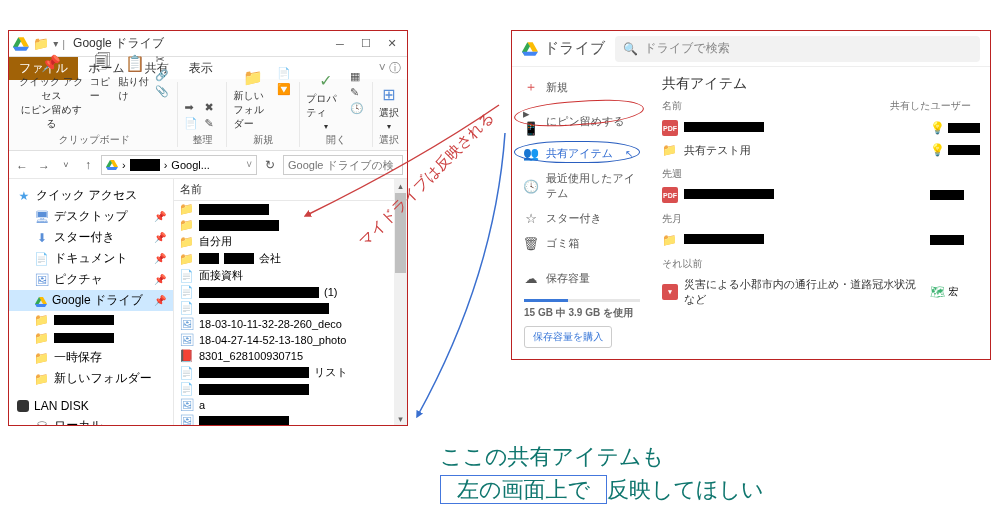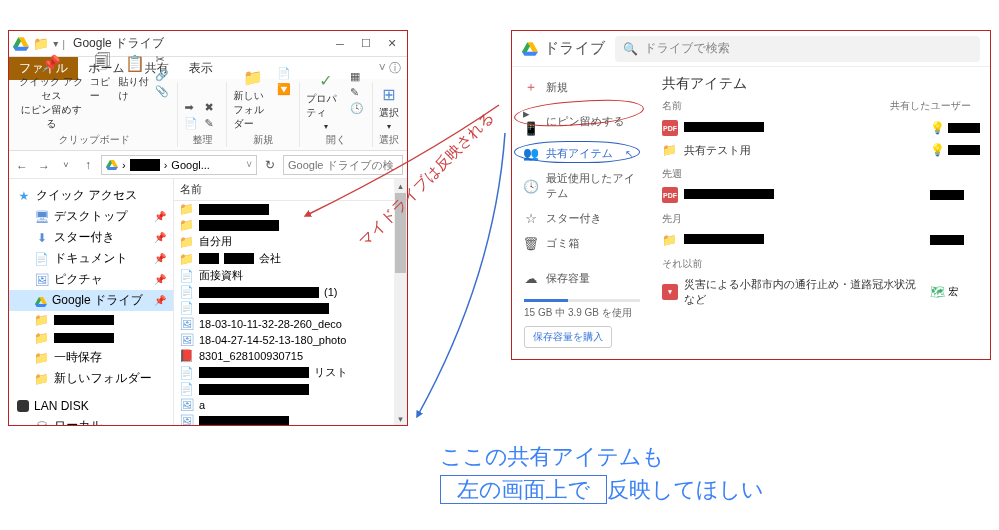--- a/index.html
+++ b/index.html
@@ -63,39 +63,39 @@
     .drive-body { display: flex; height: calc(100% - 36px); }
     .drive-side { width: 140px; padding: 6px 0; }
     .dside-item { display: flex; align-items: center; gap: 8px; padding: 5px 12px; font-size: 11px; color: #555; cursor: pointer; position: relative; }
     .dside-item.active { color: #2a67d0; }
     .dside-item .ic { width: 14px; display: inline-flex; align-items: center; justify-content: center; font-size: 13px; }
     .circ-red { position: absolute; border: 1.5px solid #cc3030; border-radius: 50% / 60%; pointer-events: none; }
     .circ-red.my { left: 2px; top: 0px; width: 130px; height: 24px; transform: rotate(-4deg); }
     .circ-blue { position: absolute; border: 1.5px solid #2a5fc0; border-radius: 50% / 60%; pointer-events: none; left: 2px; top: 0; width: 126px; height: 22px; }
     .storage-bar { margin: 8px 12px 4px; height: 3px; background: #e6e6e6; position: relative; }
     .storage-bar::before { content: ""; position: absolute; left: 0; top: 0; bottom: 0; width: 38%; background: #3a78d8; }
-    .storage-text { font-size: 10px; color: #666; margin: 0 12px; }
+    .storage-text { font-size: 10px; color: #666; margin: 0 12px; font-weight: bold; }
     .storage-btn { margin: 6px 12px; border: 1px solid #ccc; padding: 3px 8px; font-size: 10px; color: #3a78d8; display: inline-block; cursor: pointer; border-radius: 3px; }
 
     .drive-main { flex: 1; padding: 8px 10px; overflow-y: auto; }
     .dm-title { font-size: 14px; color: #333; margin-bottom: 6px; }
     .dm-cols { display: flex; font-size: 10px; color: #777; margin-bottom: 4px; }
     .dm-cols .c1 { flex: 1; } .dm-cols .c2 { width: 90px; }
     .sect { font-size: 10px; color: #777; margin: 6px 0 3px; }
     .drow { display: flex; align-items: center; gap: 6px; padding: 3px 0; }
     .drow .fic { width: 16px; height: 16px; display: inline-flex; align-items: center; justify-content: center; font-size: 12px; color: #fff; border-radius: 2px; }
     .drow .name { flex: 1; font-size: 11px; color: #333; }
     .drow .redact { display: inline-block; height: 10px; background: #000; }
     .drow .user { width: 50px; display: flex; align-items: center; gap: 3px; }
     .drow .user .redact { width: 34px; }
     .bulb { color: #fbbc04; font-size: 12px; }
     .map-ic { color: #3cb371; font-size: 12px; }
 
     
-    .anno { position: absolute; color: #3b82f6; font-family: "Yu Mincho","HG行書体",serif; font-size: 18px; }
+    .anno { position: absolute; color: #0f766e; font-family: "Yu Mincho","HG行書体",serif; font-size: 18px; }
     .anno.rot { transform: rotate(-45deg); color: #cc4040; }
     .anno-box { border: 1px solid #4477dd; padding: 1px 16px; display: inline; }
     .arrow-red { position: absolute; pointer-events: none; }
     .arrow-blue { position: absolute; pointer-events: none; }
     
     .gdrive-tri { width: 16px; height: 14px; position: relative; display: inline-block; }
     .gdrive-tri svg { width: 100%; height: 100%; }
   </style>
 </head>
 <body>

